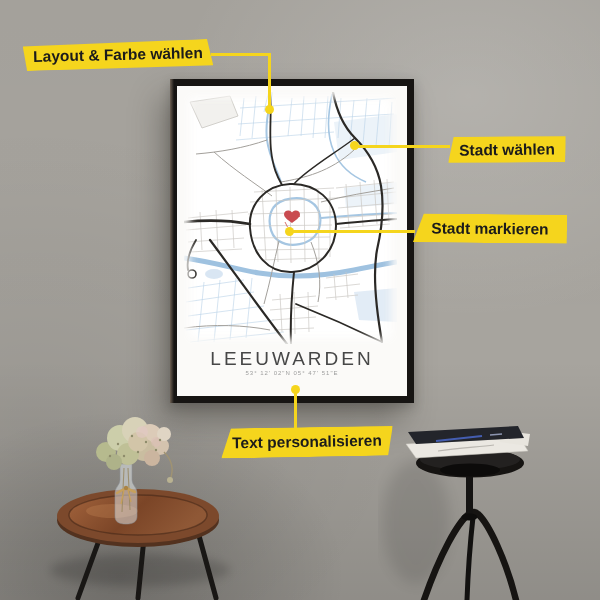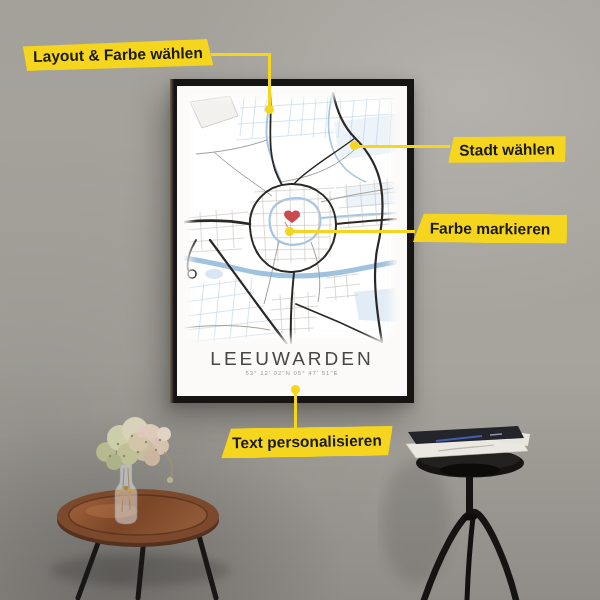--- a/index.html
+++ b/index.html
@@ -204,21 +204,21 @@
   <div class="dot" id="d3"></div>
   <div class="dot" id="d4"></div>
 
   <div class="tag" id="tag-layout">
     <span>Layout &amp; Farbe wählen</span>
   </div>
   <div class="tag" id="tag-city">
     <span>Stadt wählen</span>
   </div>
   <div class="tag" id="tag-places">
-    <span>Farbe markieren</span>
+    <span>Stadt markieren</span>
   </div>
   <div class="tag" id="tag-text">
     <span>Text personalisieren</span>
   </div>
 
   <svg class="decor-svg" id="table-svg" width="220" height="200" viewBox="0 0 220 200">
     <defs>
       <filter id="blur5" x="-50%" y="-50%" width="200%" height="200%">
           <feGaussianBlur stdDeviation="5"></feGaussianBlur>
         </filter>

